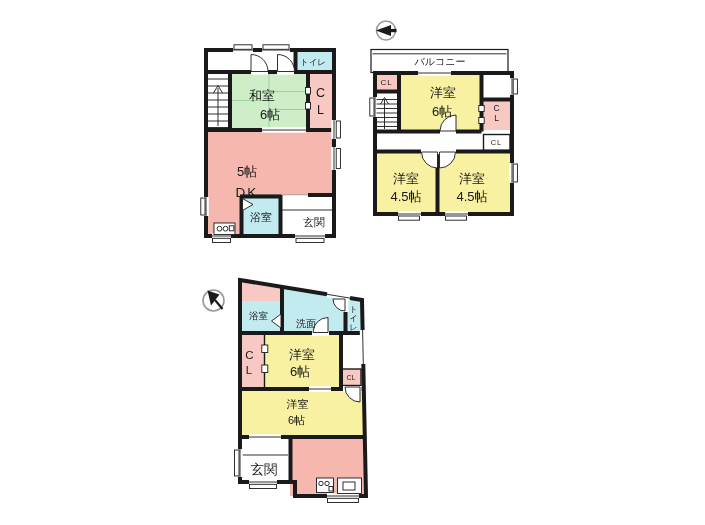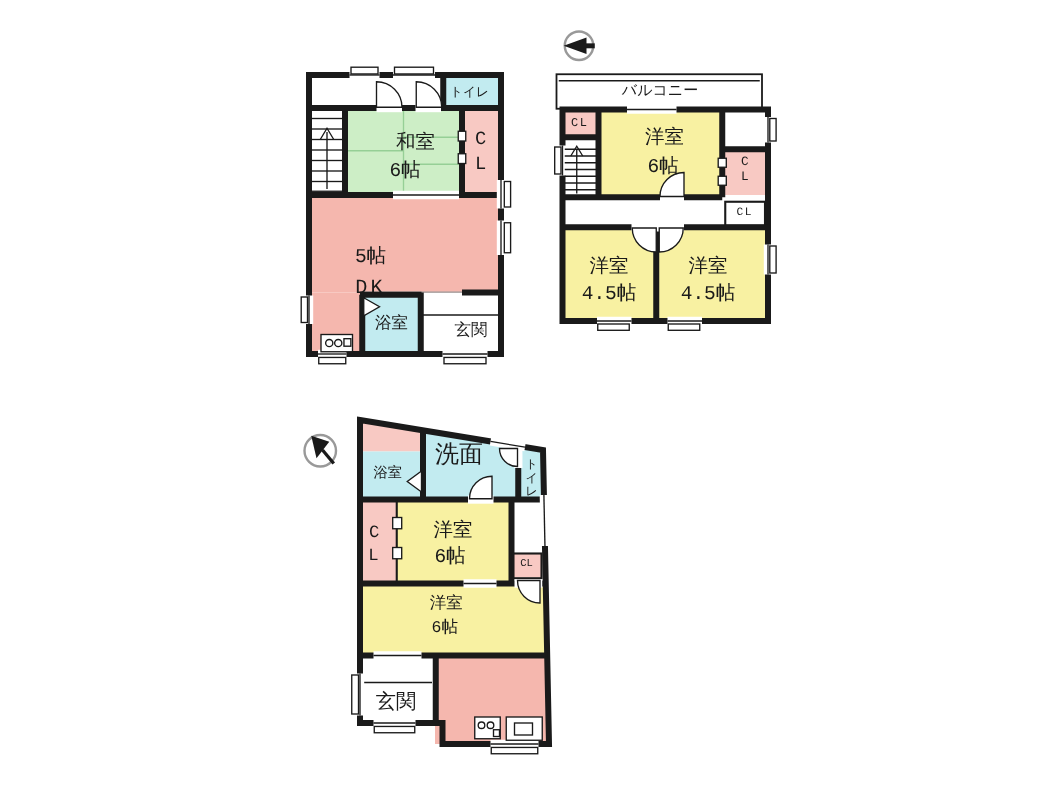--- a/index.html
+++ b/index.html
@@ -1,20 +1,20 @@
 <!DOCTYPE html>
 <html><head>
 <meta charset="utf-8">
 <style>
   html,body{margin:0;padding:0;background:#ffffff;}
   .stage{position:relative;width:705px;height:525px;background:#ffffff;overflow:hidden;
          font-family:"Liberation Sans","DejaVu Sans",sans-serif;}
   .stage svg{position:absolute;left:0;top:0;}
   .lbl{position:absolute;transform:translate(-50%,-50%);color:#1a1a1a;white-space:nowrap;
-       line-height:1;font-family:Liberation Mono, monospace;}
+       line-height:1;font-family:Liberation Sans, sans-serif;}
   .v{writing-mode:vertical-rl;text-orientation:upright;}
   .ls2{letter-spacing:2px;margin-top:40px;}
   .ls1{letter-spacing:1px;}
   .wall{stroke:#1a1a1a;stroke-width:4;fill:none;}
   .wallthin{stroke:#1a1a1a;stroke-width:1.4;fill:none;}
   .edge{stroke:#9a9a9a;stroke-width:0.8;fill:none;}
   .gap{stroke:#ffffff;stroke-width:5.6;fill:none;}
   .winline{stroke:#1a1a1a;stroke-width:0.9;fill:none;}
   .tick{fill:#ffffff;stroke:#1a1a1a;stroke-width:0.9;}
   .door{fill:#ffffff;stroke:#1a1a1a;stroke-width:0.9;}
@@ -236,21 +236,21 @@
     <rect x="389" y="28.9" width="7.5" height="3.3" fill="#1a1a1a"></rect>
   </g>
   <g>
     <circle cx="213.5" cy="300.5" r="10.5" fill="none" stroke-width="1.6" stroke="#999999"></circle>
     <path d="M207.5,290.5 L219.5,294.5 L211,305.5 Z" fill="#1a1a1a"></path>
     <line x1="215" y1="300" x2="222.5" y2="309" stroke="#1a1a1a" stroke-width="2.2"></line>
   </g>
 </svg>
 
 <span class="lbl" style="left:313px;top:61.5px;font-size:8.5px">トイレ</span>
-<span class="lbl" style="left:277px;top:95px;font-size:13px">和室</span>
+<span class="lbl" style="left:262px;top:95px;font-size:13px">和室</span>
 <span class="lbl" style="left:270px;top:114px;font-size:13px">6帖</span>
 <span class="lbl" style="left:320.5px;top:93px;font-size:12.5px">C</span>
 <span class="lbl" style="left:320.5px;top:110px;font-size:12.5px">L</span>
 <span class="lbl ls2" style="left:247px;top:153px;font-size:13.5px">DK</span>
 <span class="lbl" style="left:247px;top:170.5px;font-size:13px">5帖</span>
 <span class="lbl" style="left:261px;top:216.5px;font-size:11px">浴室</span>
 <span class="lbl" style="left:314px;top:222px;font-size:11px">玄関</span>
 
 <span class="lbl" style="left:440px;top:61.5px;font-size:10px">バルコニー</span>
 <span class="lbl ls1" style="left:386.5px;top:83px;font-size:8px">CL</span>
@@ -258,21 +258,21 @@
 <span class="lbl" style="left:442px;top:110.5px;font-size:13px">6帖</span>
 <span class="lbl" style="left:496.5px;top:107.5px;font-size:8.5px">C</span>
 <span class="lbl" style="left:496.5px;top:118px;font-size:8.5px">L</span>
 <span class="lbl ls1" style="left:496.5px;top:142.5px;font-size:7.5px">CL</span>
 <span class="lbl" style="left:406px;top:177.5px;font-size:13px">洋室</span>
 <span class="lbl" style="left:406px;top:196px;font-size:13px">4.5帖</span>
 <span class="lbl" style="left:472px;top:177.5px;font-size:13px">洋室</span>
 <span class="lbl" style="left:472px;top:196px;font-size:13px">4.5帖</span>
 
 <span class="lbl" style="left:258.5px;top:316px;font-size:9.5px">浴室</span>
-<span class="lbl" style="left:306px;top:304px;font-size:16px">洗面</span>
+<span class="lbl" style="left:306px;top:324px;font-size:10px">洗面</span>
 <span class="lbl v" style="left:352.5px;top:313.5px;font-size:8px">トイレ</span>
 <span class="lbl" style="left:249.5px;top:355.5px;font-size:11.5px">C</span>
 <span class="lbl" style="left:249px;top:371px;font-size:11.5px">L</span>
 <span class="lbl" style="left:302px;top:353.5px;font-size:13px">洋室</span>
 <span class="lbl" style="left:300px;top:370.5px;font-size:13px">6帖</span>
 <span class="lbl" style="left:351px;top:377px;font-size:7px">CL</span>
 <span class="lbl" style="left:297.5px;top:404px;font-size:11px">洋室</span>
 <span class="lbl" style="left:296.5px;top:419.5px;font-size:11px">6帖</span>
 <span class="lbl" style="left:264px;top:469.5px;font-size:13.5px">玄関</span>
 </div>

